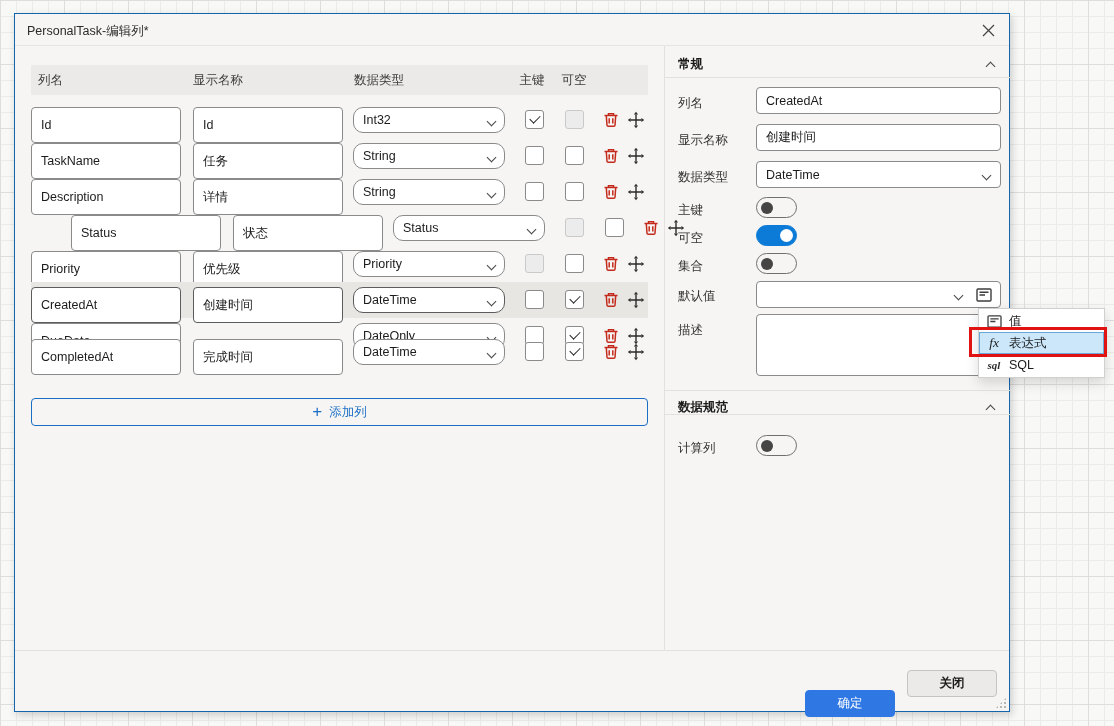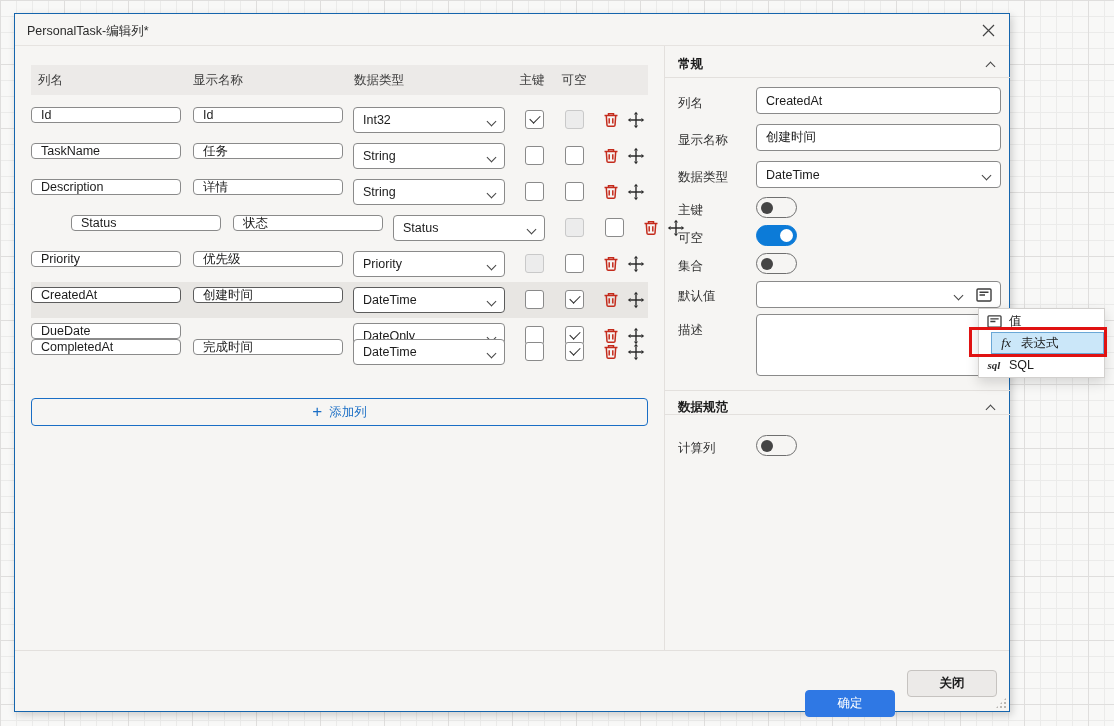--- a/index.html
+++ b/index.html
@@ -29,29 +29,29 @@
 
   
   .thead { position:absolute; left:16px; top:51px; width:617px; height:30px; background:#eceae8; }
   .thead .hlabel { position:absolute; top:7px; color:#3d3d3d; }
   .h-name { left:7px; } .h-display { left:162px; } .h-type { left:323px; }
   .h-pk { left:488px; width:26px; text-align:center; } .h-null { left:530px; width:26px; text-align:center; }
 
   .trow { position:absolute; left:16px; width:617px; height:36px; }
   .trow.selected { background:#e8e6e3; }
   .tinput {
-    position:absolute; top:5px; height:16px; background:#fff;
+    position:absolute; top:5px; height:36px; background:#fff;
     border:1px solid #8a8a8a; border-radius:4px; padding:0 9px;
     font:inherit; color:#1b1b1b; outline:none;
   }
   .trow.selected .tinput, .trow.selected .tselect { border-color:#5c5c5c; }
   .in-name { left:0; width:150px; } .in-display { left:162px; width:150px; }
   .tselect {
     position:absolute; left:322px; top:5px; width:152px; height:26px; background:#fff;
-    border:1px solid #8a8a8a; border-radius:4px; padding:0 9px;
+    border:1px solid #8a8a8a; border-radius:10px; padding:0 9px;
     display:flex; align-items:center; cursor:pointer;
   }
   .tselect .chev { position:absolute; right:9px; top:10px; }
   .chev { width:8px; height:8px; display:inline-block; }
   .chev::before { content:""; display:block; width:6px; height:6px; border-right:1.4px solid #444; border-bottom:1.4px solid #444; transform:rotate(45deg); margin:0 auto; }
   .chev-up::before { transform:rotate(-135deg); margin-top:3px; }
 
   .cbx { position:absolute; top:8px; width:19px; height:19px; background:#fff; border:1px solid #8a8a8a; border-radius:3px; cursor:pointer; }
   .cb-pk { left:494px; } .cb-null { left:534px; }
   .cbx.checked::after { content:""; position:absolute; left:4px; top:4px; width:9px; height:5px; border-left:1.8px solid #2b2b2b; border-bottom:1.8px solid #2b2b2b; transform:rotate(-45deg); }
@@ -105,21 +105,21 @@
   .btn-close { left:892px; background:#eceae8; border:1px solid #c6c3c0; color:#1b1b1b;font-weight:bold; }
   .resize-grip { position:absolute; right:2px; bottom:2px; width:12px; height:12px;
     background-image:radial-gradient(#b9b6b2 1.2px, transparent 1.4px); background-size:4px 4px;
     clip-path:polygon(100% 0,100% 100%,0 100%); }
 
   
   .popup { position:absolute; left:978px; top:308px; width:127px; background:#fff; border:1px solid #d2d0ce; box-shadow:0 5px 12px rgba(0,0,0,.14); z-index:20; padding:1px 0; }
   .pitem { height:22px; display:flex; align-items:center; cursor:pointer; }
   .pitem .picon { width:30px; display:flex; align-items:center; justify-content:center; flex:0 0 30px; }
   .pitem .plabel { color:#1b1b1b; }
-  .pitem.hl { background:#cbe7f9; box-shadow:inset 0 0 0 1px #6aa7d6;margin-left:12px; }
+  .pitem.hl { background:#cbe7f9; box-shadow:inset 0 0 0 1px #6aa7d6; }
   .fx-glyph { font-family:"Liberation Serif","DejaVu Serif",serif; font-style:italic; font-size:13.5px; color:#1f1f1f; }
   .sql-glyph { font-family:"Liberation Serif","DejaVu Serif",serif; font-style:italic; font-weight:700; font-size:11px; color:#2b2b2b; }
 
   .red-annotation { position:absolute; left:969px; top:327px; width:138px; height:30px; border:3px solid #e01212; z-index:30; pointer-events:none; }
 </style>
 </head>
 <body>
 
 <div class="dialog">
 

